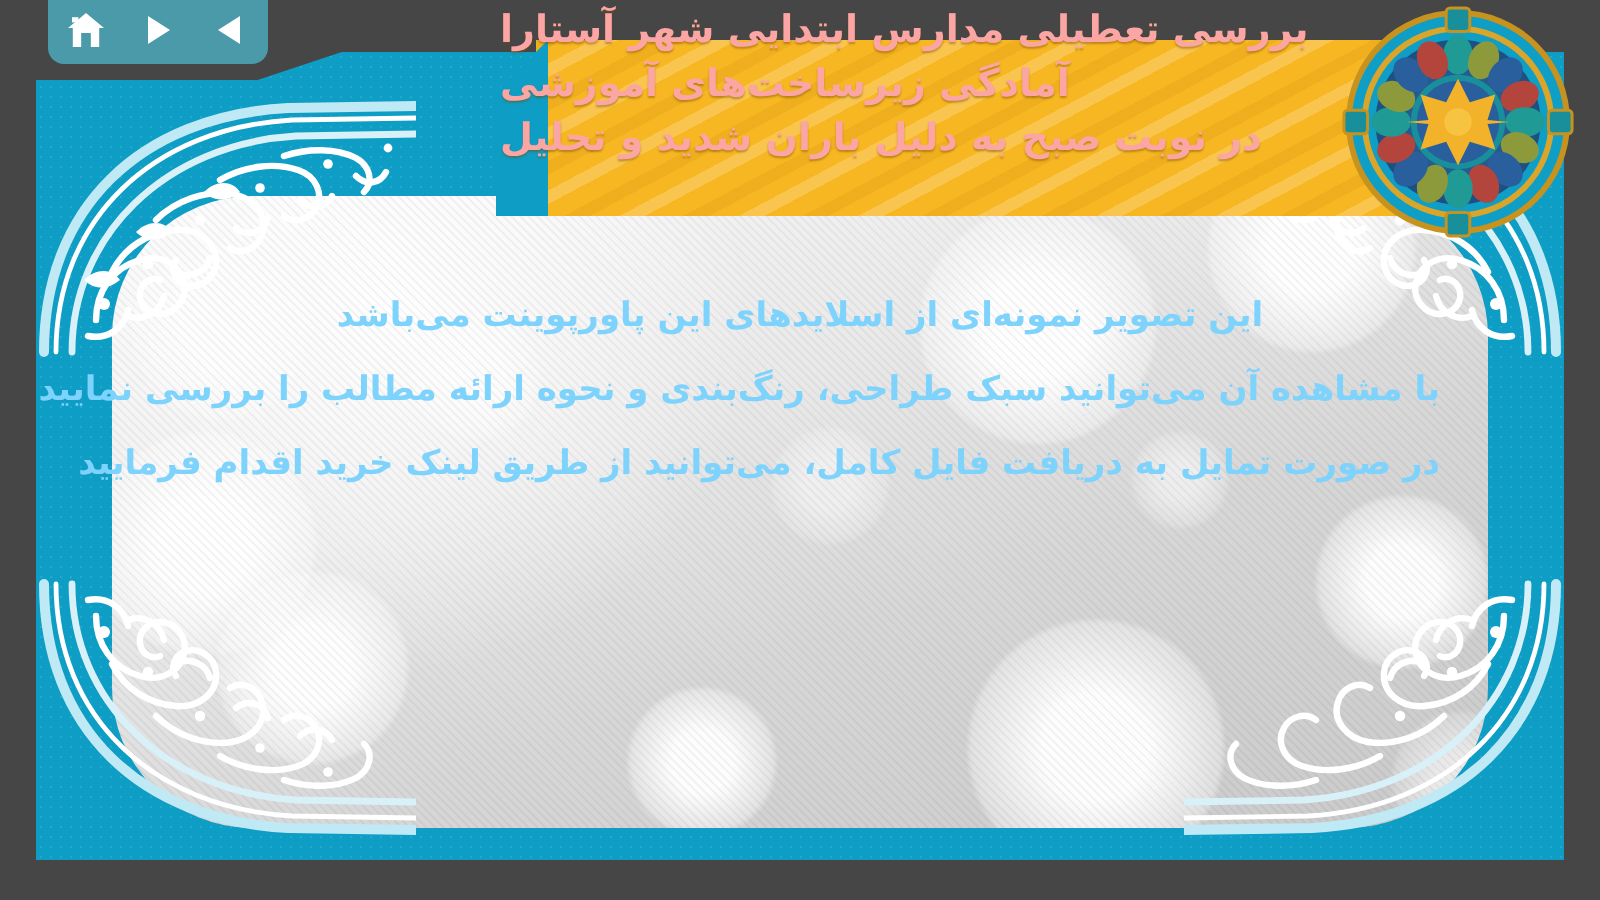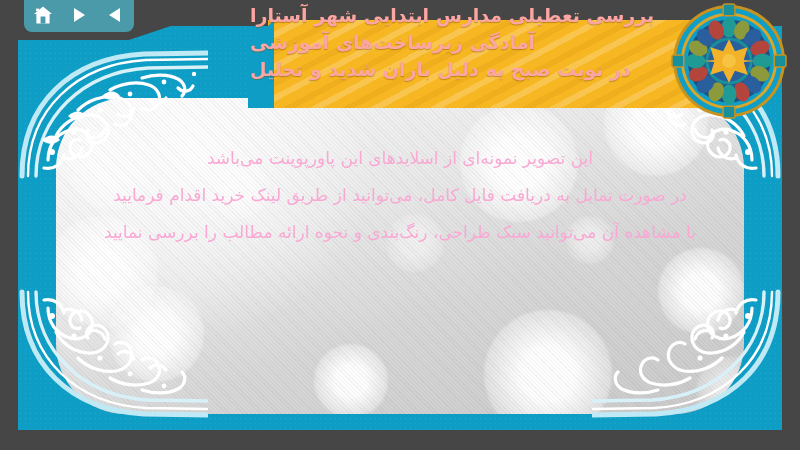--- a/index.html
+++ b/index.html
@@ -170,24 +170,24 @@
 
   
   #body-text {
     position: absolute;
     left: 80px;
     top: 140px;
     width: 640px;
     z-index: 22;
     direction: rtl;
     text-align: center;
-    color: #f9a8d4;
+    color: #7dd3fc;
     font-size: 17px;
     line-height: 37px;
-    font-weight: normal;
+    font-weight: bold;
   }
   #body-text p { white-space: nowrap; }
 </style>
 </head>
 <body>
 
 <div id="stage">
 
   <div id="frame"></div>
 
@@ -311,22 +311,22 @@
       <g fill="#ffffff">
         <circle cx="34" cy="112" r="3"></circle>
         <circle cx="56" cy="92" r="2.6"></circle>
         <circle cx="82" cy="70" r="2.6"></circle>
       </g>
     </svg>
   </div>
 
   <div id="body-text">
     <p>این تصویر نمونه‌ای از اسلایدهای این پاورپوینت می‌باشد</p>
+    <p>با مشاهده آن می‌توانید سبک طراحی، رنگ‌بندی و نحوه ارائه مطالب را بررسی نمایید</p>
     <p>در صورت تمایل به دریافت فایل کامل، می‌توانید از طریق لینک خرید اقدام فرمایید</p>
-    <p>با مشاهده آن می‌توانید سبک طراحی، رنگ‌بندی و نحوه ارائه مطالب را بررسی نمایید</p>
   </div>
 
   <div id="banner-tab"></div>
   <div id="title-banner"></div>
   <div id="title-text">
     <div>بررسی تعطیلی مدارس ابتدایی شهر آستارا</div>
     <div>آمادگی زیرساخت‌های آموزشی</div>
     <div>در نوبت صبح به دلیل باران شدید و تحلیل</div>
   </div>
 

